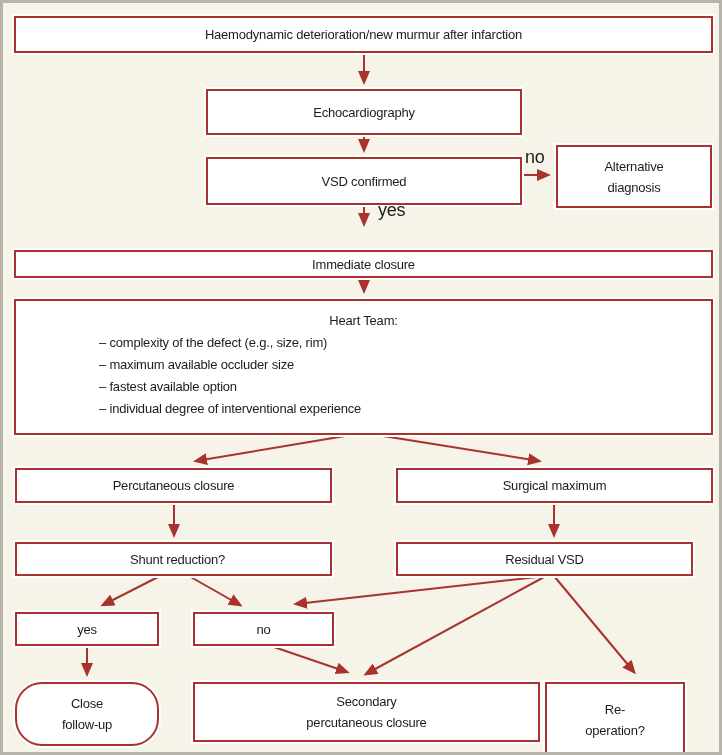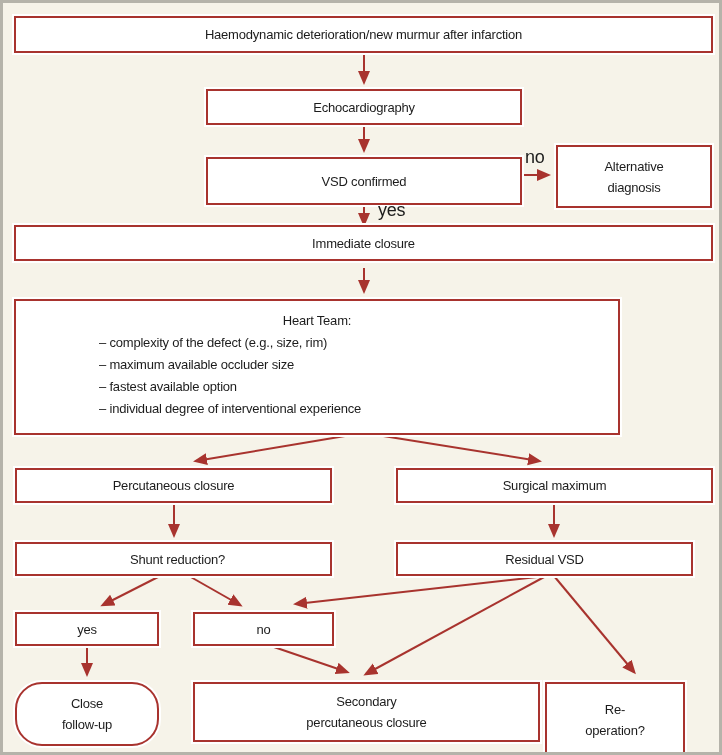--- a/index.html
+++ b/index.html
@@ -89,41 +89,41 @@
     <line class="edge" x1="543" y1="573" x2="363" y2="671" marker-end="url(#ah)"></line>
     <line class="edge" x1="551" y1="573" x2="631" y2="669" marker-end="url(#ah)"></line>
     <line class="edge" x1="268" y1="643" x2="344" y2="669" marker-end="url(#ah)"></line>
     <line class="edge" x1="84" y1="643" x2="84" y2="671" marker-end="url(#ah)"></line>
   </svg>
 
   <div class="box" style="left:11px; top:13px; width:699px; height:37px;">
     <span>Haemodynamic deterioration/new murmur after infarction</span>
   </div>
 
-  <div class="box" style="left:203px; top:86px; width:316px; height:36px;">
+  <div class="box" style="left:203px; top:86px; width:316px; height:46px;">
     <span>Echocardiography</span>
   </div>
 
   <div class="box" style="left:203px; top:154px; width:316px; height:48px;">
     <span>VSD confirmed</span>
   </div>
 
   <span class="edge-label" style="left:522px; top:144px;">no</span>
   <span class="edge-label" style="left:375px; top:197px;">yes</span>
 
   <div class="box" style="left:553px; top:142px; width:156px; height:63px;">
     <span class="line">Alternative</span>
     <span class="line">diagnosis</span>
   </div>
 
-  <div class="box" style="left:11px; top:222px; width:699px; height:36px;">
+  <div class="box" style="left:11px; top:247px; width:699px; height:28px;">
     <span>Immediate closure</span>
   </div>
 
-  <div class="box heart-team" style="left:11px; top:296px; width:606px; height:136px;">
+  <div class="box heart-team" style="left:11px; top:296px; width:699px; height:136px;">
     <span class="ht-title">Heart Team:</span>
     <span class="ht-item">– complexity of the defect (e.g., size, rim)</span>
     <span class="ht-item">– maximum available occluder size</span>
     <span class="ht-item">– fastest available option</span>
     <span class="ht-item">– individual degree of interventional experience</span>
   </div>
 
   <div class="box" style="left:12px; top:465px; width:317px; height:35px;">
     <span>Percutaneous closure</span>
   </div>

